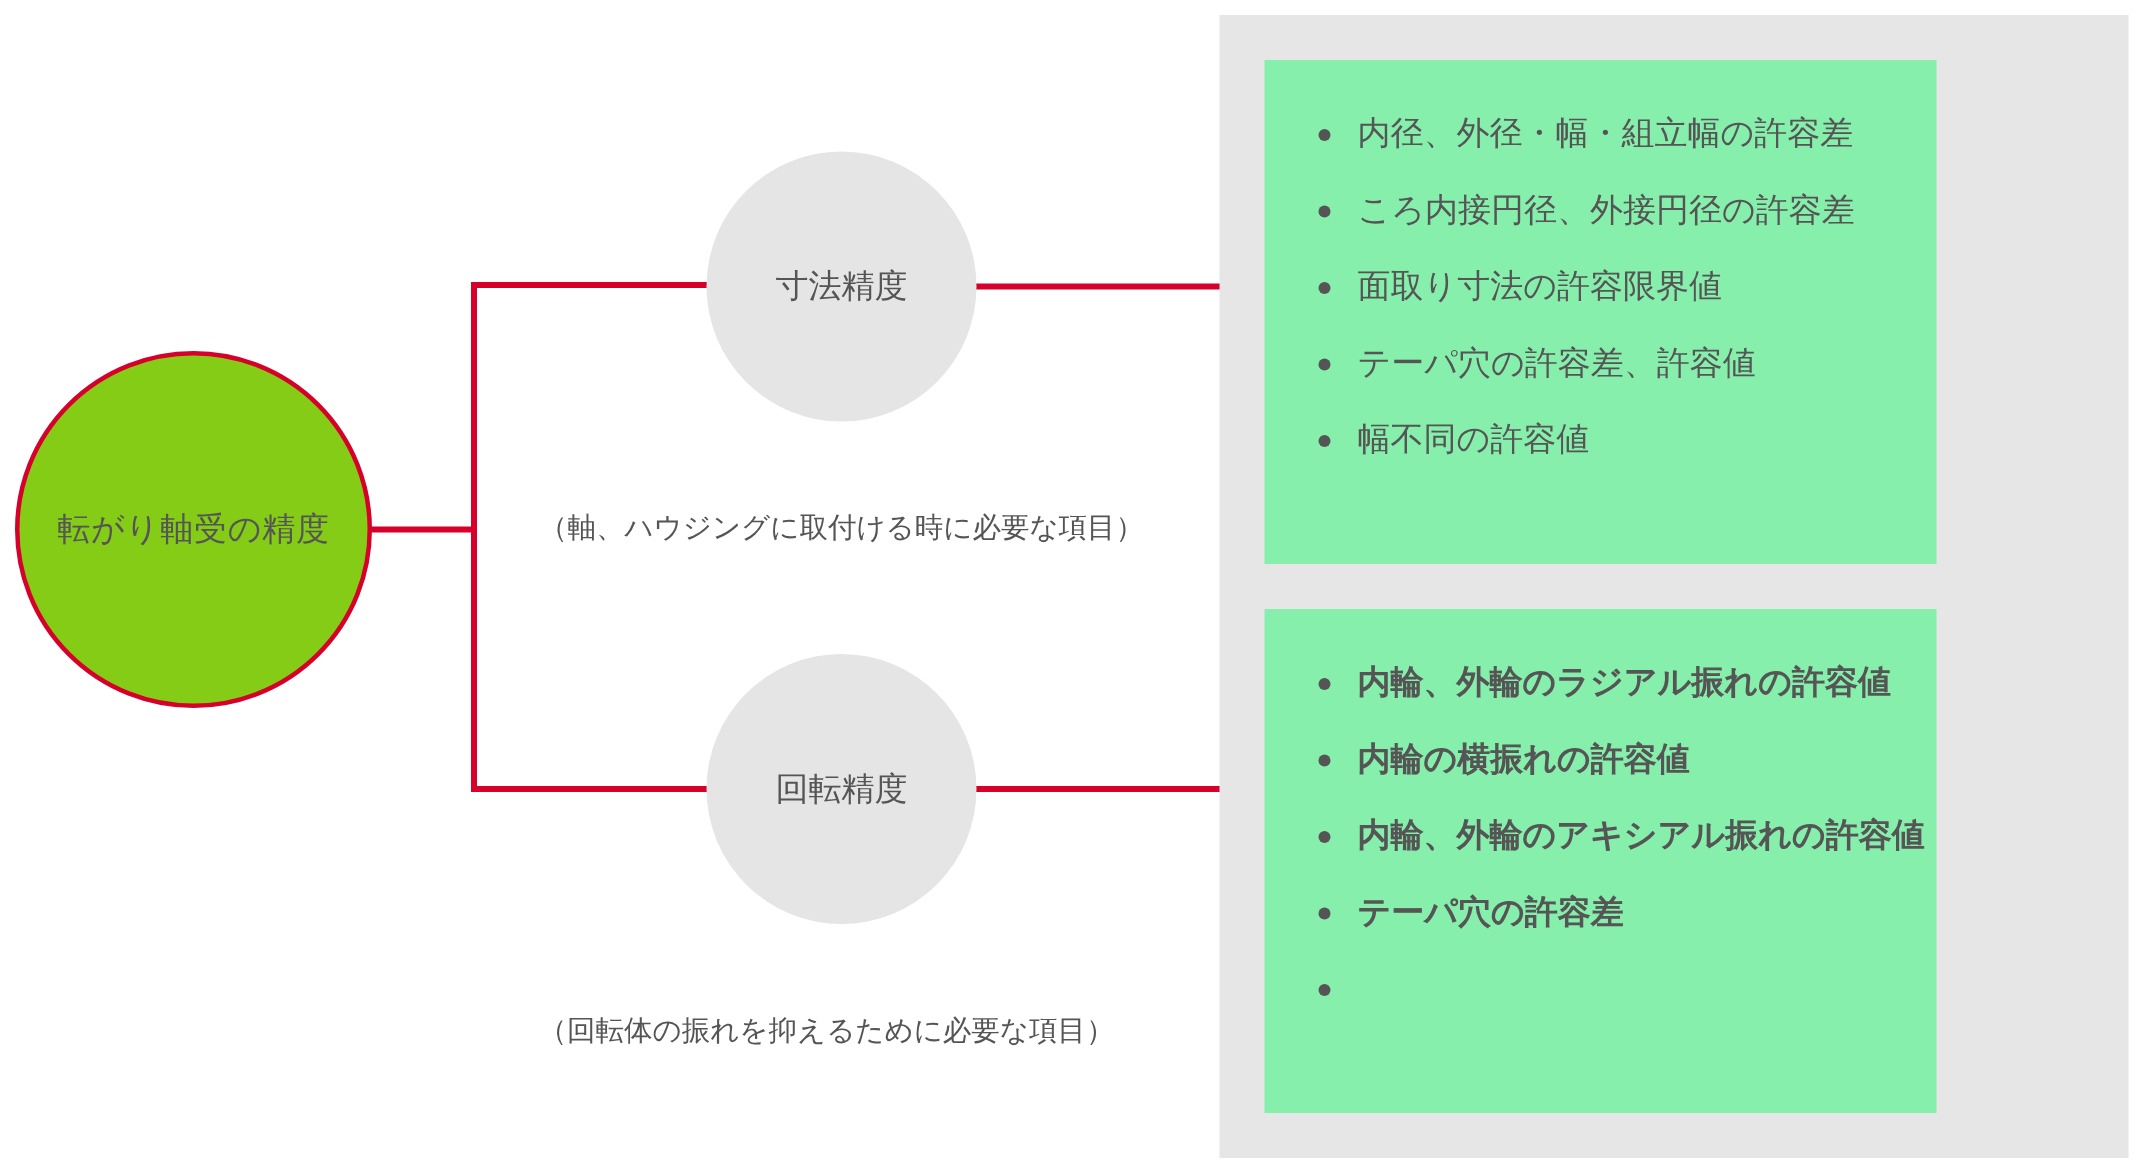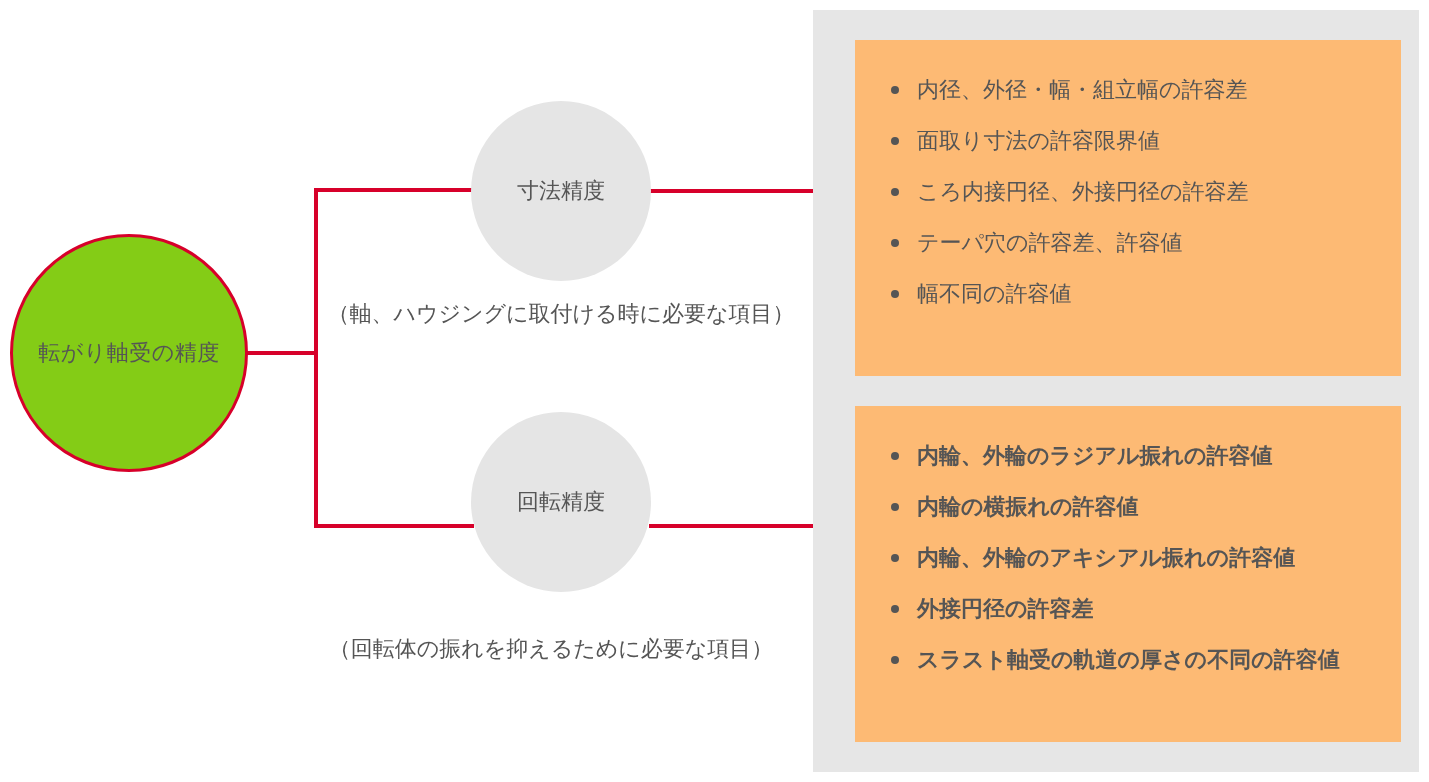--- a/index.html
+++ b/index.html
@@ -44,37 +44,38 @@
       display: flex;
       align-items: center;
       justify-content: center;
       font-size: 22px;
       color: #555555;
     }
     .caption {
       position: absolute;
       width: 500px;
       text-align: center;
-      font-size: 22px;
+      font-size: 19px;
       color: #555555;
+      margin-top: 40px;
     }
     .panel {
       position: absolute;
       left: 813px;
       top: 10px;
       width: 606px;
       height: 762px;
       background: #E6E6E6;
     }
     .box {
       position: absolute;
-      left: 42px;
-      width: 546px;
+      left: 30px;
+      width: 448px;
       height: 336px;
-      background: #fdba74;
+      background: #86efac;
     }
     .box ul {
       list-style: none;
       margin: 0;
       padding: 0;
       position: absolute;
       left: 32px;
       top: 30px;
     }
     .box li {
@@ -108,37 +109,37 @@
 
 <div class="root-circle">
   <span>転がり軸受の精度</span>
 </div>
 
 <div class="node-circle" style="left:471px; top:101px;">
   <span>寸法精度</span>
 </div>
 <div class="caption" style="left:311px; top:299px;">（軸、ハウジングに取付ける時に必要な項目）</div>
 
-<div class="node-circle" style="left:471px; top:412px;">
+<div class="node-circle" style="left:471px; top:436px;">
   <span>回転精度</span>
 </div>
 <div class="caption" style="left:301px; top:634px;font-family:Liberation Serif, serif;">（回転体の振れを抑えるために必要な項目）</div>
 
 <div class="panel">
   <div class="box" style="top:30px;">
     <ul>
       <li><span class="bullet"></span><span>内径、外径・幅・組立幅の許容差</span></li>
+      <li><span class="bullet"></span><span>ころ内接円径、外接円径の許容差</span></li>
       <li><span class="bullet"></span><span>面取り寸法の許容限界値</span></li>
-      <li><span class="bullet"></span><span>ころ内接円径、外接円径の許容差</span></li>
       <li><span class="bullet"></span><span>テーパ穴の許容差、許容値</span></li>
       <li><span class="bullet"></span><span>幅不同の許容値</span></li>
     </ul>
   </div>
   <div class="box" style="top:396px;font-weight:bold;">
     <ul>
       <li><span class="bullet"></span><span>内輪、外輪のラジアル振れの許容値</span></li>
       <li><span class="bullet"></span><span>内輪の横振れの許容値</span></li>
       <li><span class="bullet"></span><span>内輪、外輪のアキシアル振れの許容値</span></li>
-      <li><span class="bullet"></span><span>外接円径の許容差</span></li>
-      <li><span class="bullet"></span><span>スラスト軸受の軌道の厚さの不同の許容値</span></li>
+      <li><span class="bullet"></span><span>テーパ穴の許容差</span></li>
+      <li><span class="bullet"></span></li>
     </ul>
   </div>
 </div>
 
 </body></html>

